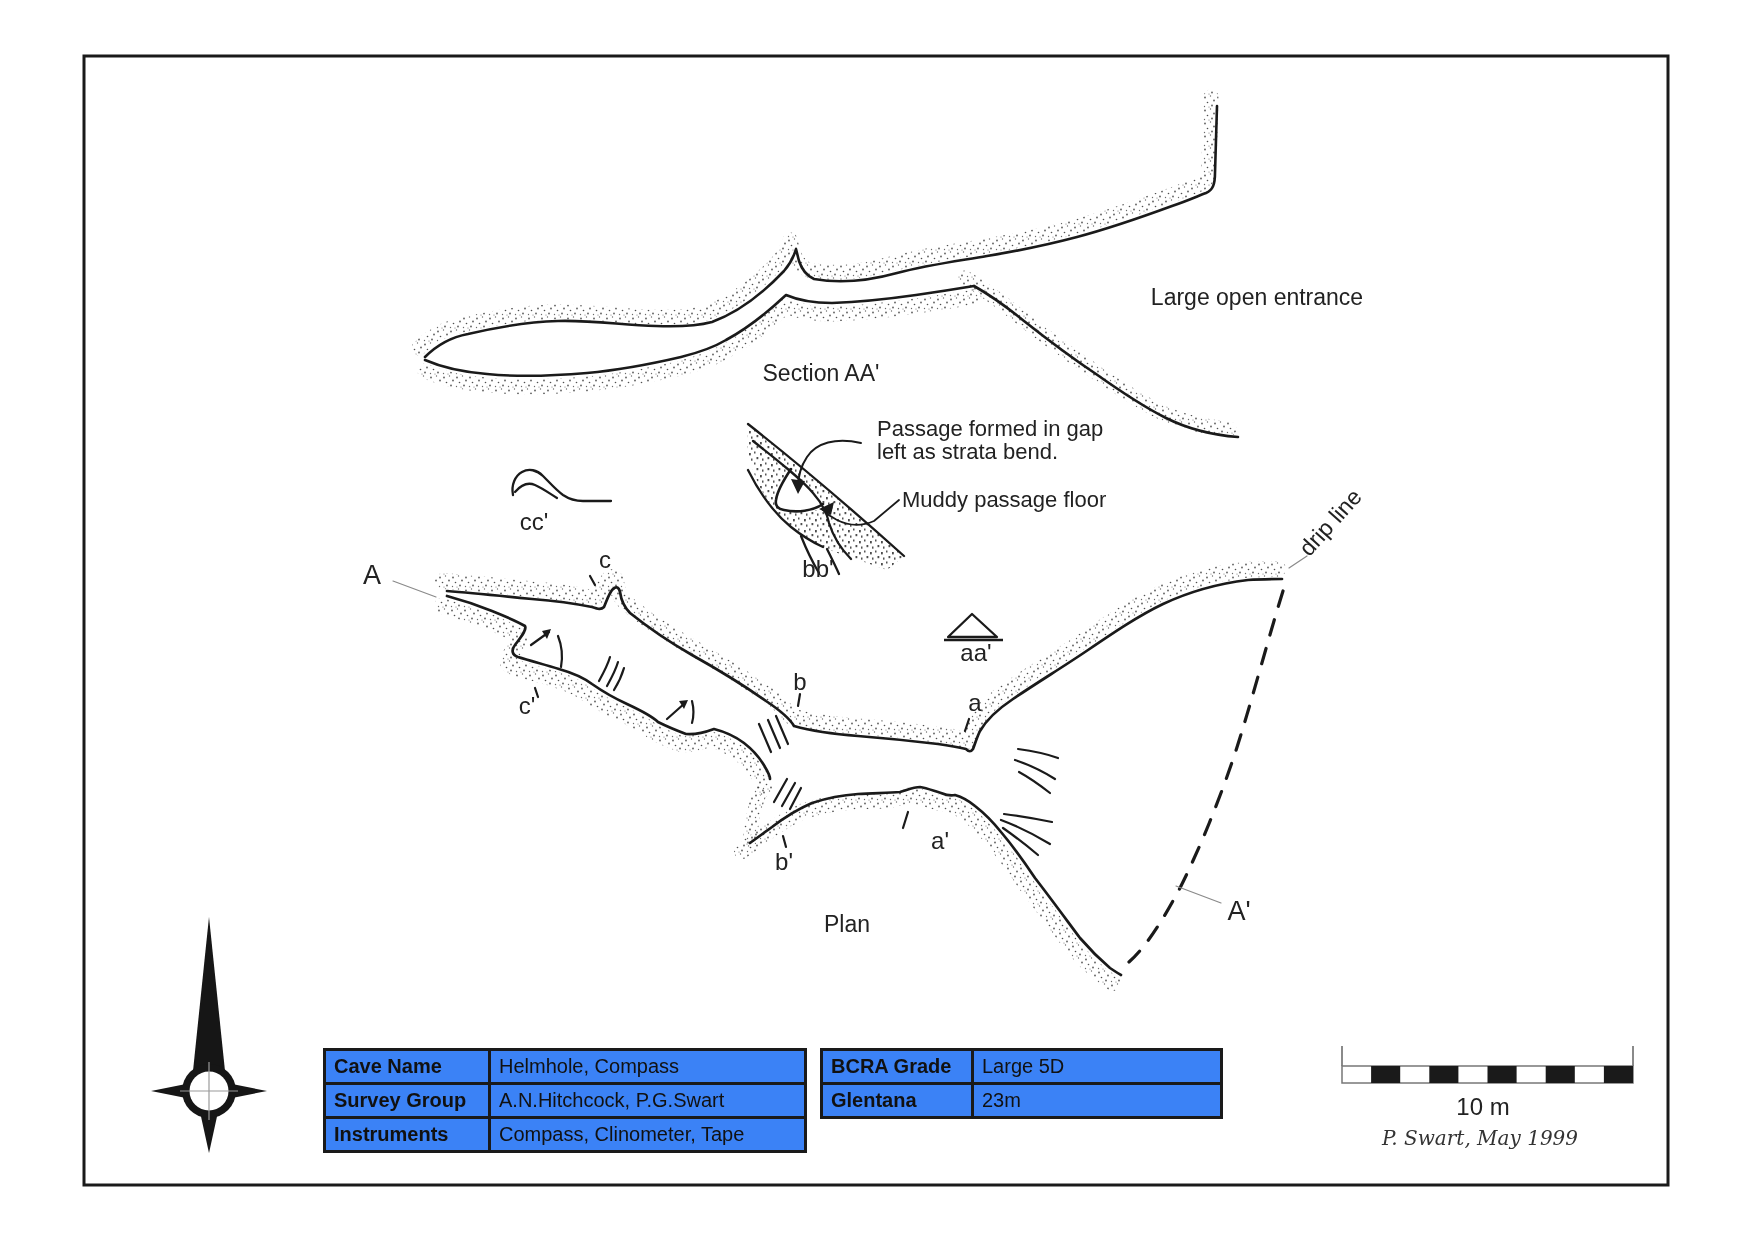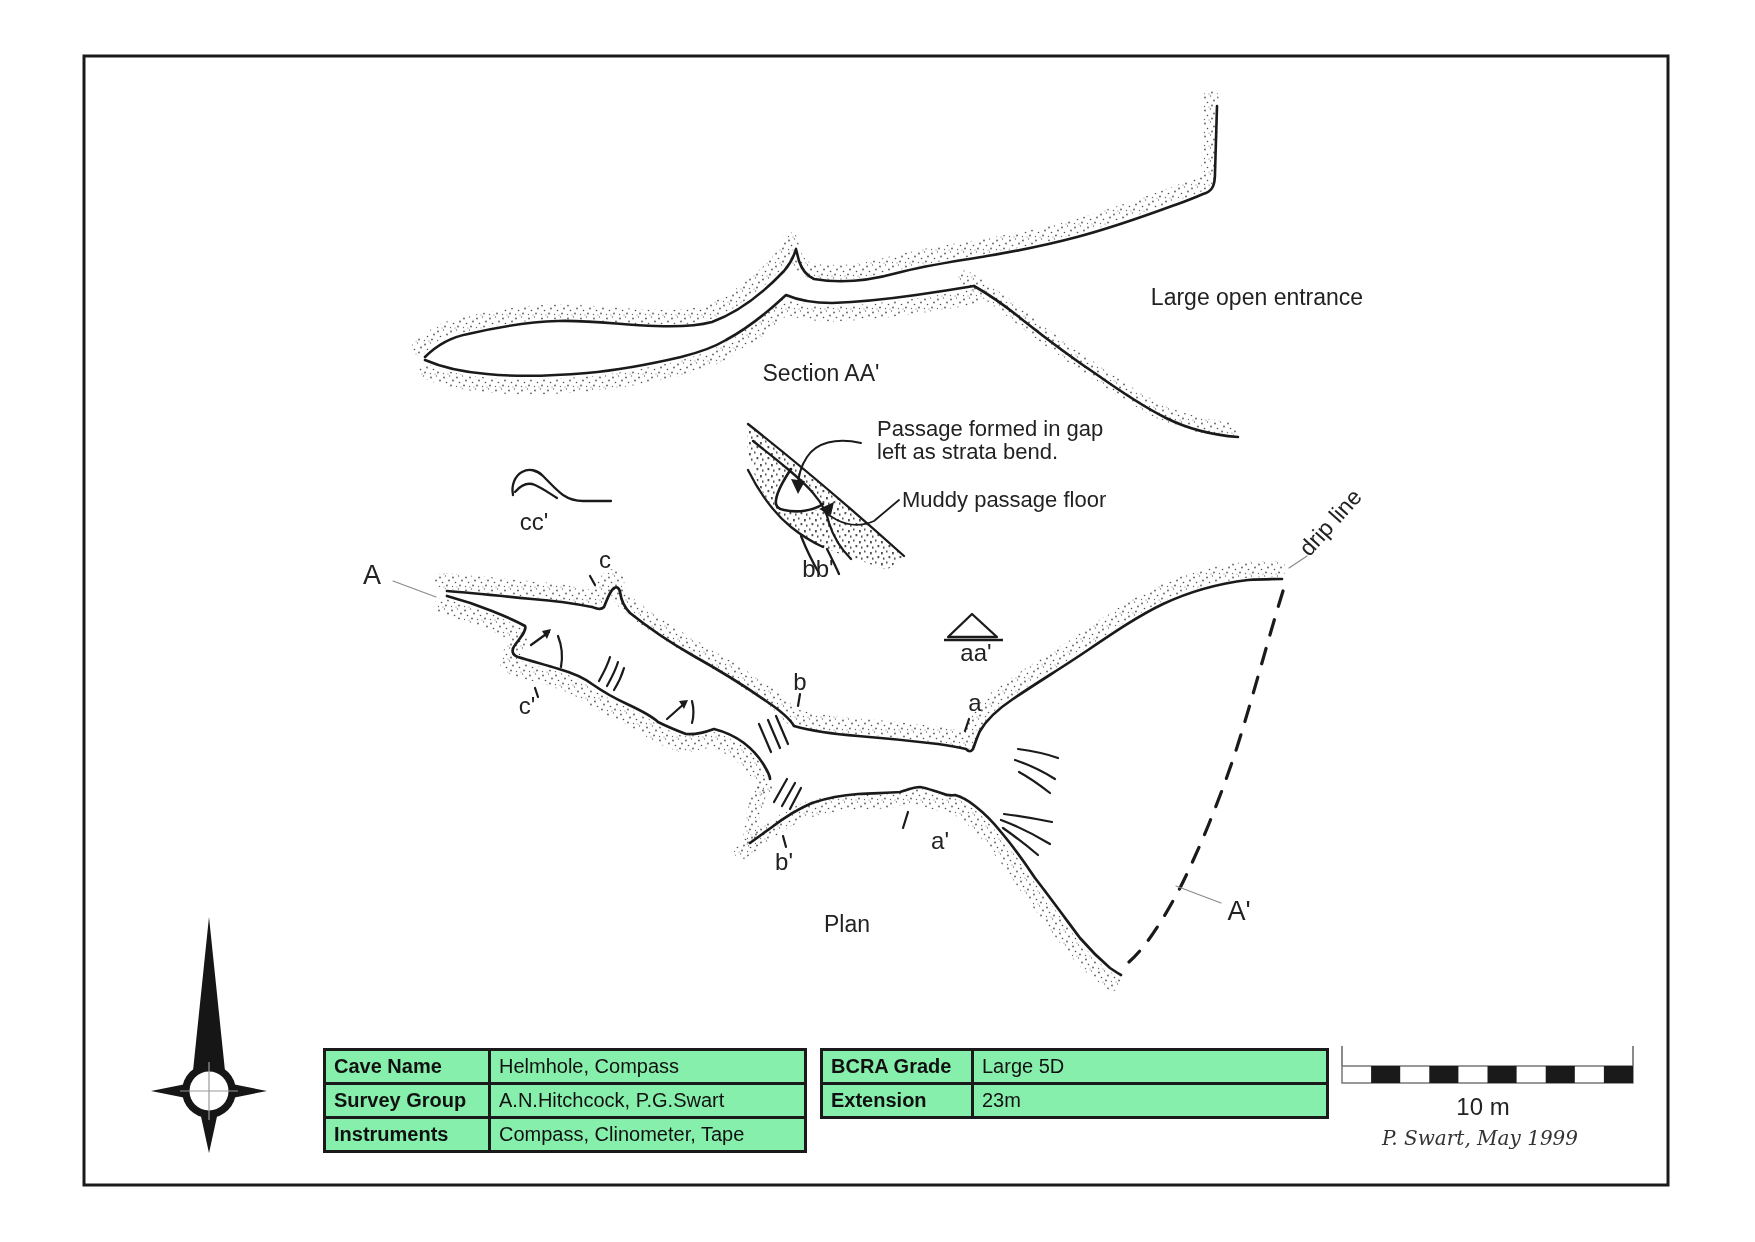--- a/index.html
+++ b/index.html
@@ -6,27 +6,27 @@
   .sheet{position:relative;width:1755px;height:1242px;background:#ffffff;overflow:hidden;
          font-family:"Liberation Sans",sans-serif;}
   svg{position:absolute;left:0;top:0;}
   svg text{font-family:"Liberation Sans",sans-serif;fill:#222;}
   .lbl{font-size:24px;}
   .lblBig{font-size:27px;}
   .cap{font-size:23px;}
   .note{font-size:22px;}
   .scaleTxt{font-size:24px;}
   .credit{font-family:"DejaVu Serif",serif;font-style:italic;font-size:20px;fill:#333;}
-  .tbl{position:absolute;border-collapse:collapse;background:#86efac;table-layout:fixed;
+  .tbl{position:absolute;border-collapse:collapse;background:#3b82f6;table-layout:fixed;
        font-size:20px;color:#111;}
   .tbl td{border:3px solid #1a1a1a;height:27px;padding:2px 8px;white-space:nowrap;
           vertical-align:middle;}
   .tl{font-weight:bold;}
   #tbl-left{left:323px;top:1048px;width:484px;}
-  #tbl-right{left:820px;top:1048px;width:509px;}
+  #tbl-right{left:820px;top:1048px;width:403px;}
   #tbl-left .tl{width:146px;}
   #tbl-right .tl{width:132px;}
 </style>
 </head>
 <body>
 
 <div class="sheet">
 
 <svg width="1755" height="1242" viewBox="0 0 1755 1242">
   <defs>
@@ -206,19 +206,19 @@
 </tbody>
     </table>
 
 <table class="tbl" id="tbl-right">
   <tbody>
         <tr>
     <td class="tl">BCRA Grade</td>
     <td class="tv">Large 5D</td>
   </tr>
   <tr>
-    <td class="tl">Extension</td>
+    <td class="tl">Glentana</td>
     <td class="tv">23m</td>
   </tr>
 </tbody>
     </table>
 
 </div>
 
 </body></html>

